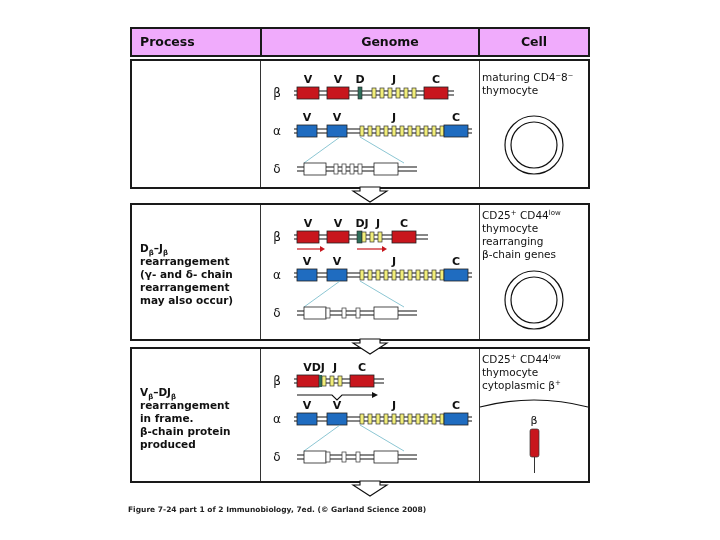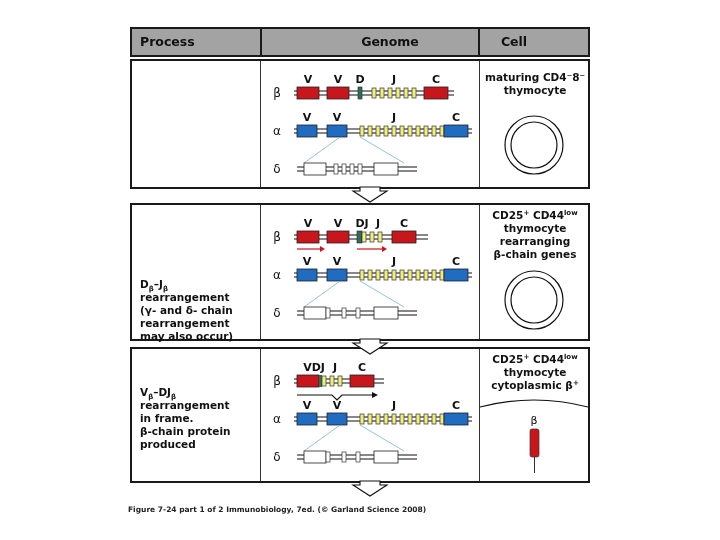--- a/index.html
+++ b/index.html
@@ -1,43 +1,43 @@
 <!DOCTYPE html>
 <html><head>
 <meta charset="utf-8">
 <style>
   html, body { margin: 0; padding: 0; background: #ffffff; }
   body { width: 720px; height: 540px; position: relative; overflow: hidden;
          font-family: "DejaVu Sans", "Liberation Sans", sans-serif; color: #111; }
   .frame { position: absolute; left: 130px; top: 27px; width: 460px; height: 460px; }
   .header { position: absolute; left: 0; top: 0; width: 460px; height: 30px;
-            background: #a3a3a3; border: 2px solid #1a1a1a; box-sizing: border-box; }
+            background: #f0abfc; border: 2px solid #1a1a1a; box-sizing: border-box; }
   .hcell { position: absolute; top: 0; height: 26px; line-height: 26px; font-weight: bold;
            font-size: 12.5px; color: #111; }
   .hdiv { position: absolute; top: 0; width: 2px; height: 26px; background: #1a1a1a; }
   .row { position: absolute; left: 0; width: 460px; border: 2px solid #1a1a1a; box-sizing: border-box; background: #fff; }
   .vdiv { position: absolute; top: 0; bottom: 0; width: 1px; background: #333; }
   .proc { position: absolute; left: 8px; font-weight: bold; font-size: 10.5px; line-height: 13px; color: #111; }
-  .cell-title { position: absolute; left: 350px; width: 106px; text-align: center; font-weight: bold;
+  .cell-title { position: absolute; left: 350px; width: 106px; text-align: left; font-weight: normal;
                 font-size: 10.5px; line-height: 13px; color: #111; }
   sub, sup { font-size: 7px; line-height: 0; }
   .caption { position: absolute; left: 128px; top: 505px; font-size: 7.5px; font-weight: bold; color: #222; }
   svg text { font-family: "DejaVu Sans", "Liberation Sans", sans-serif; }
 </style>
 </head>
 <body>
 
 <div class="frame">
 
   <div class="header">
     <span class="hcell" style="left:8px;">Process</span>
     <span class="hdiv" style="left:128px;"></span>
     <span class="hcell" style="left:130px;width:256px;text-align:center;">Genome</span>
     <span class="hdiv" style="left:346px;"></span>
-    <span class="hcell" style="left:328px;width:108px;text-align:center;">Cell</span>
+    <span class="hcell" style="left:348px;width:108px;text-align:center;">Cell</span>
   </div>
 
   <div class="row" style="top:32px;height:130px;">
     <div class="vdiv" style="left:128px;"></div>
     <div class="vdiv" style="left:347px;"></div>
     <div class="cell-title" style="top:10px;">
       <div>maturing CD4⁻8⁻</div>
       <div>thymocyte</div>
     </div>
     <svg style="position:absolute;left:0;top:0;" width="456" height="126" id="svg-row1">
@@ -93,21 +93,21 @@
         <rect x="226" y="103" width="4" height="10" fill="#ffffff" stroke="#333" stroke-width="0.7"></rect>
         <rect x="242" y="102" width="24" height="12" fill="#ffffff" stroke="#222" stroke-width="0.8"></rect>
         <circle cx="402" cy="84" r="29" fill="none" stroke="#111" stroke-width="1.2"></circle>
         <circle cx="402" cy="84" r="23" fill="none" stroke="#111" stroke-width="1.2"></circle>
       </svg>
   </div>
 
   <div class="row" style="top:176px;height:138px;">
     <div class="vdiv" style="left:128px;"></div>
     <div class="vdiv" style="left:347px;"></div>
-    <div class="proc" style="top:37px;margin-top:36px;">
+    <div class="proc" style="top:37px;">
       <div><span>D</span><sub>β</sub><span>–J</span><sub>β</sub></div>
       <div>rearrangement</div>
       <div>(γ- and δ- chain</div>
       <div>rearrangement</div>
       <div>may also occur)</div>
     </div>
     <div class="cell-title" style="top:4px;">
       <div><span>CD25</span><sup>+</sup><span> CD44</span><sup>low</sup></div>
       <div>thymocyte</div>
       <div>rearranging</div>

